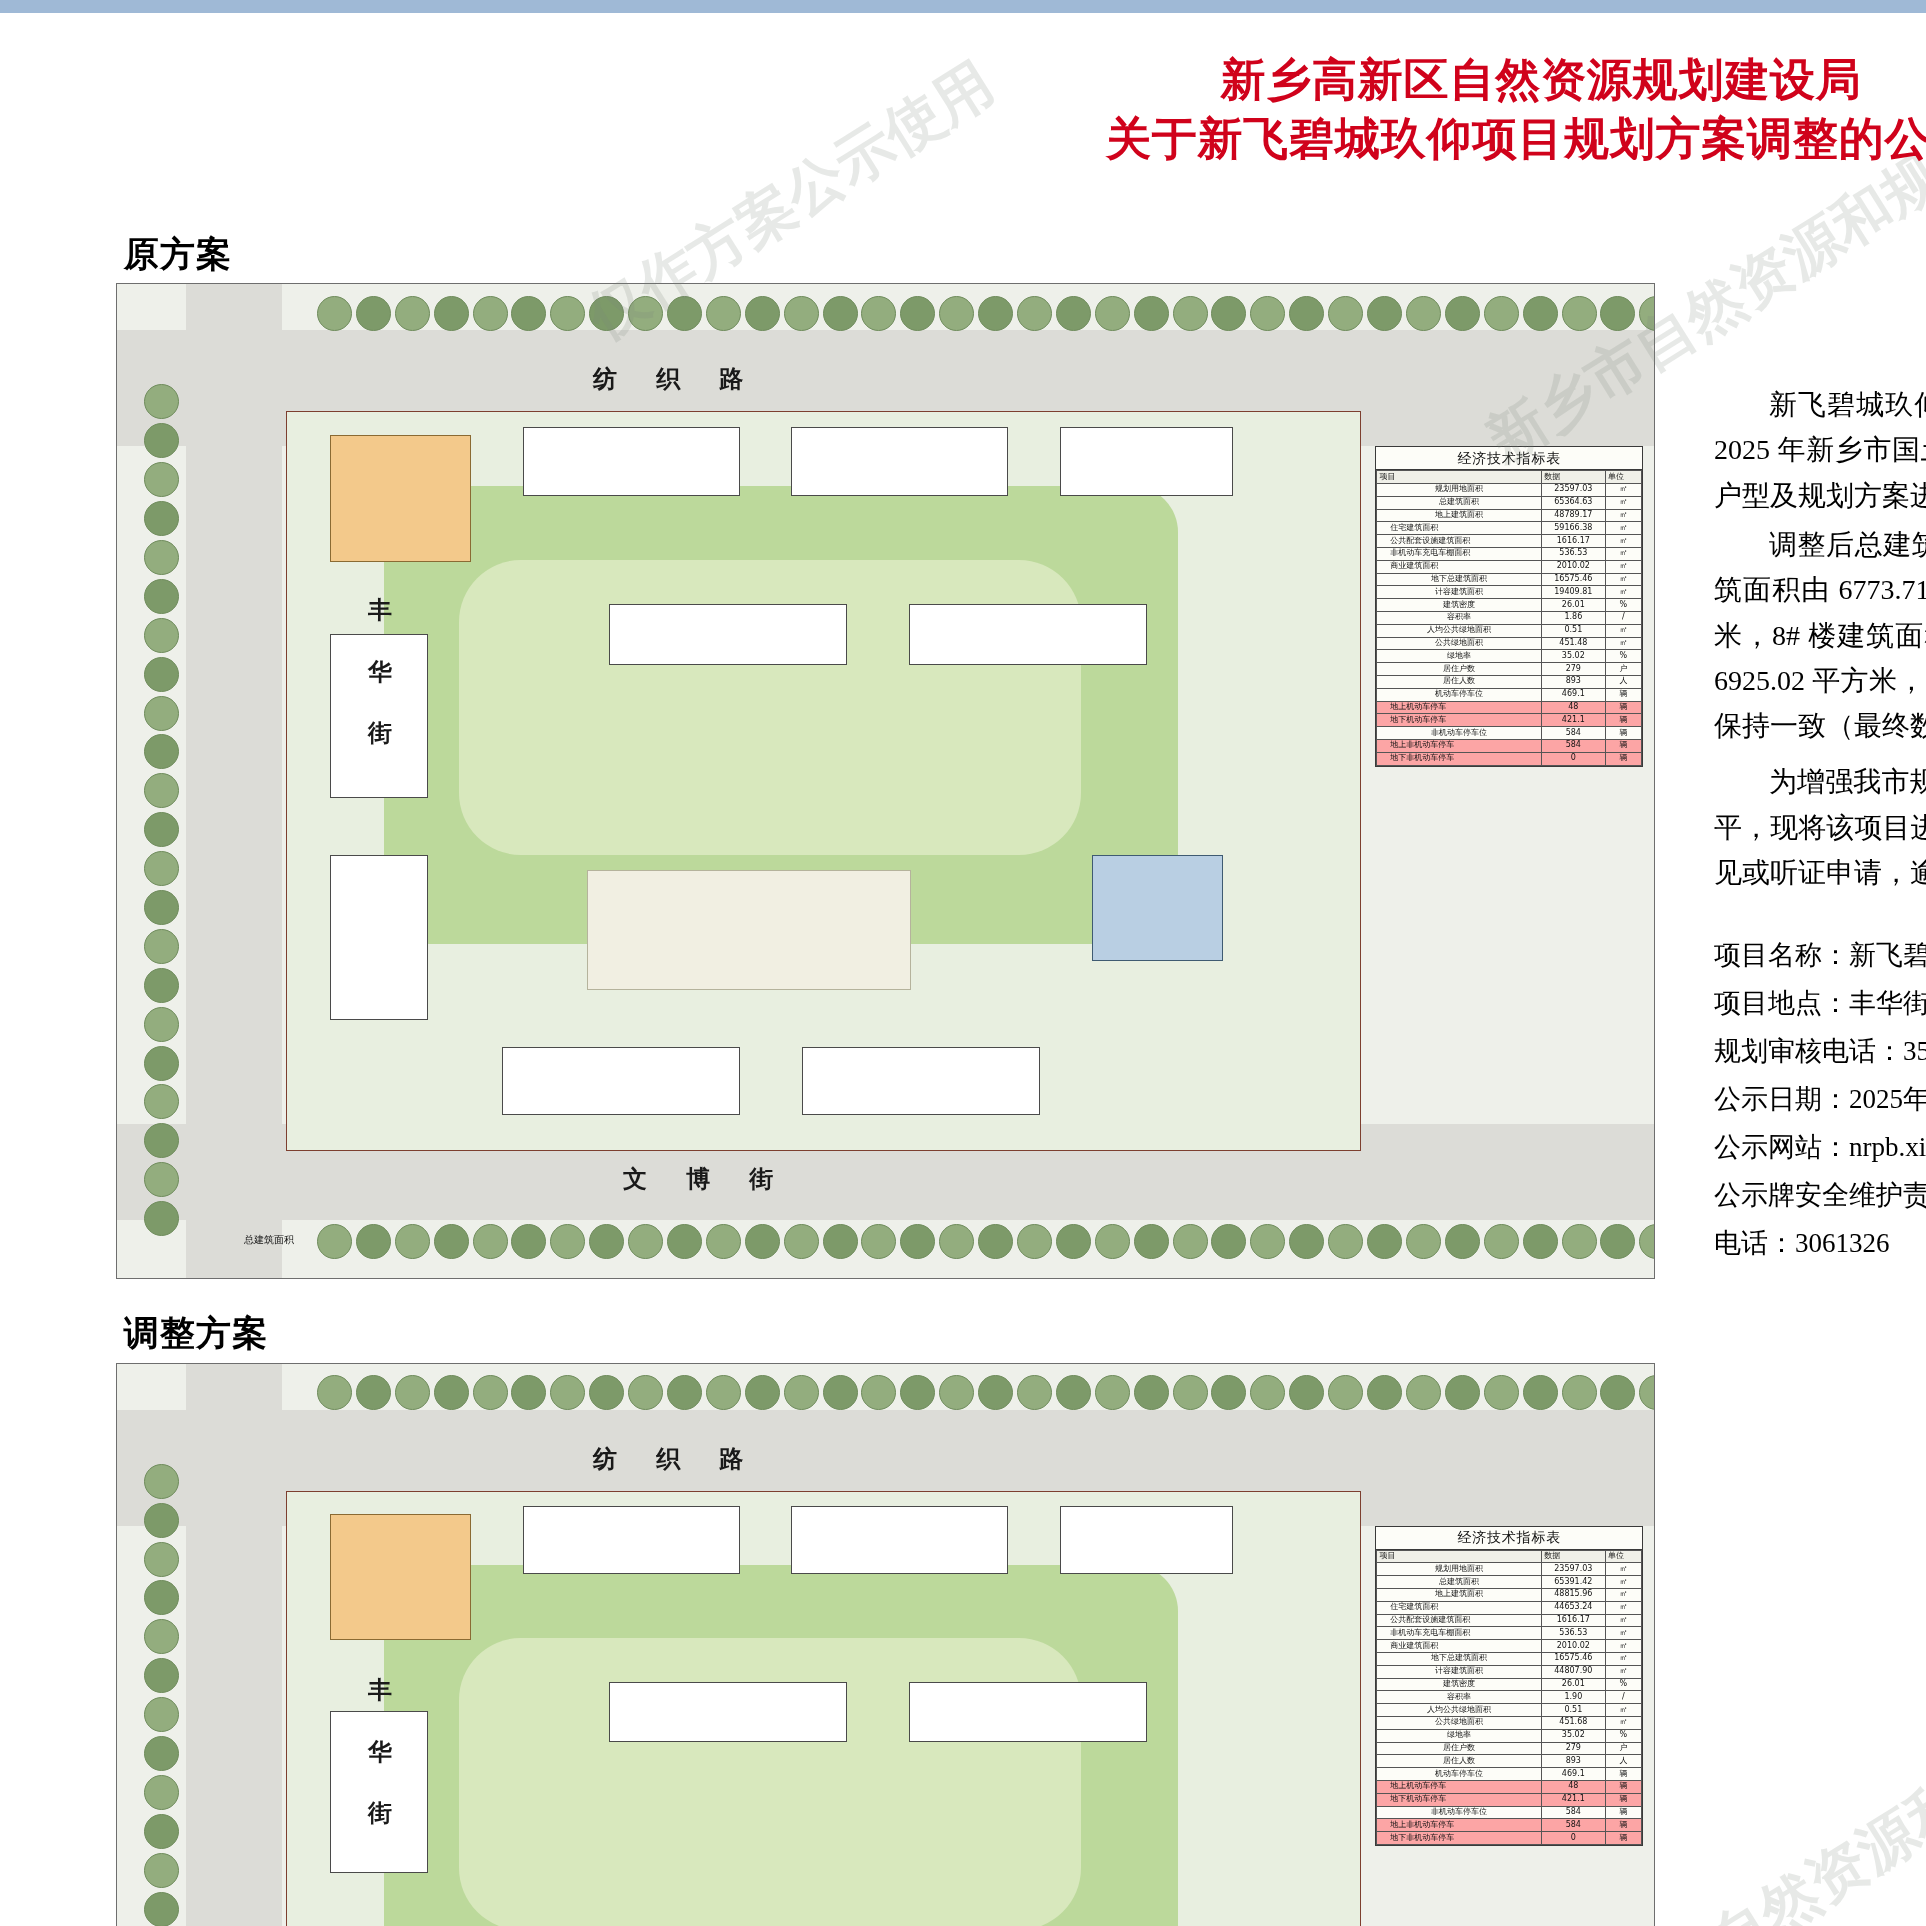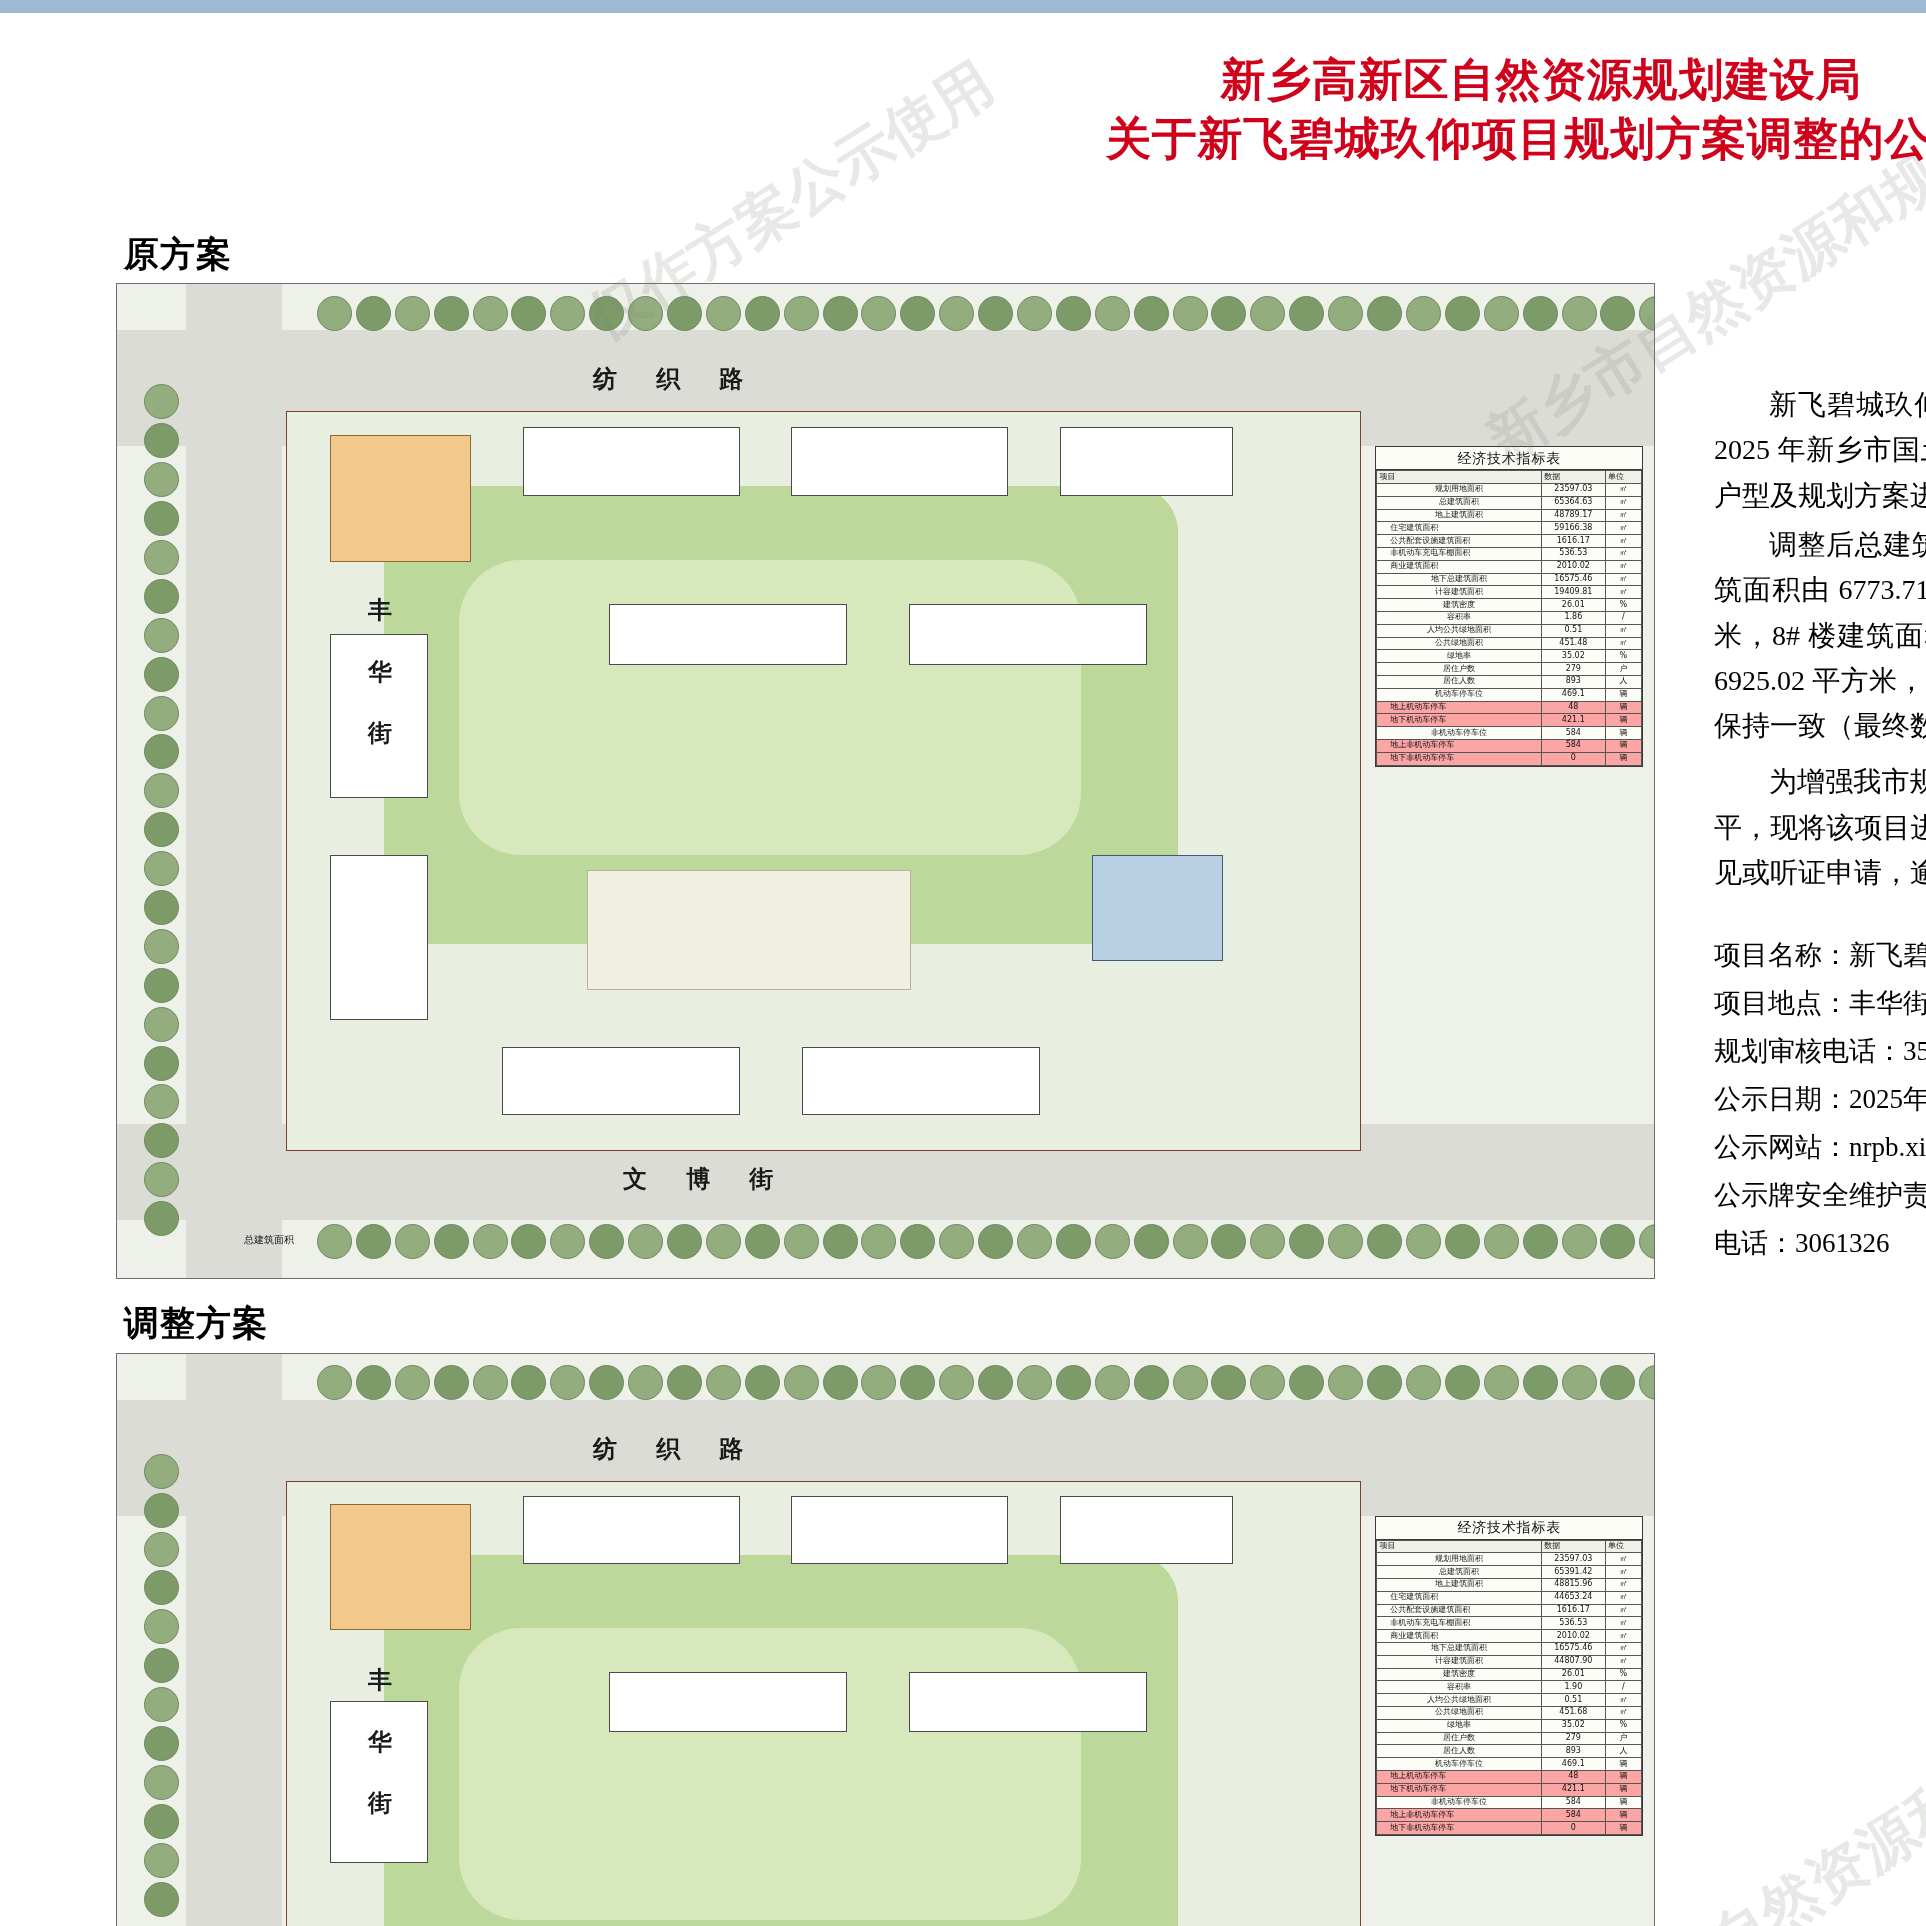--- a/index.html
+++ b/index.html
@@ -523,21 +523,21 @@
           <div class="tree dark"></div>
           <div class="tree"></div>
           <div class="tree dark"></div>
           <div class="tree"></div>
           <div class="tree dark"></div>
           <div class="tree"></div>
           <div class="tree dark"></div>
         </div>
       </div>
 
-    <div class="scheme-label" style="margin-top:21px;">调整方案</div>
+    <div class="scheme-label" style="margin-top:31px;">调整方案</div>
 
     <div class="plan-box second">
       <div class="road-band road-top"></div>
 
       <div class="road-band road-left"></div>
 
       <div class="site">
         <div class="green-core"></div>
         <div class="green-2"></div>
 

